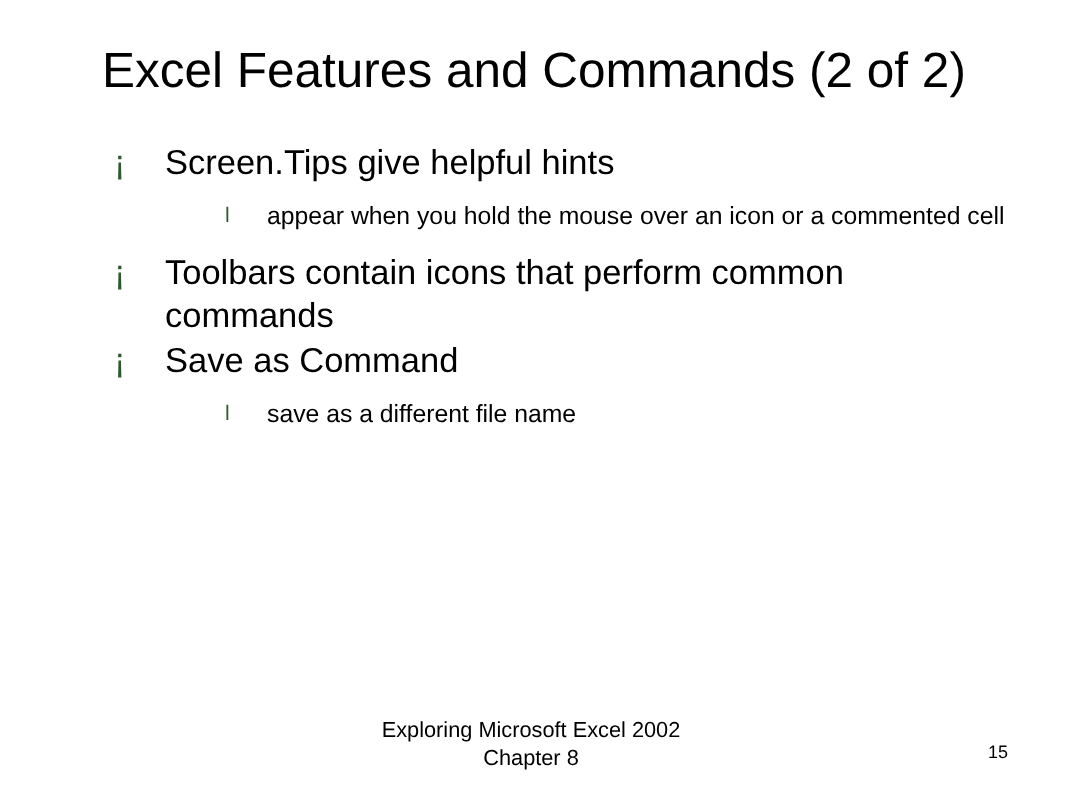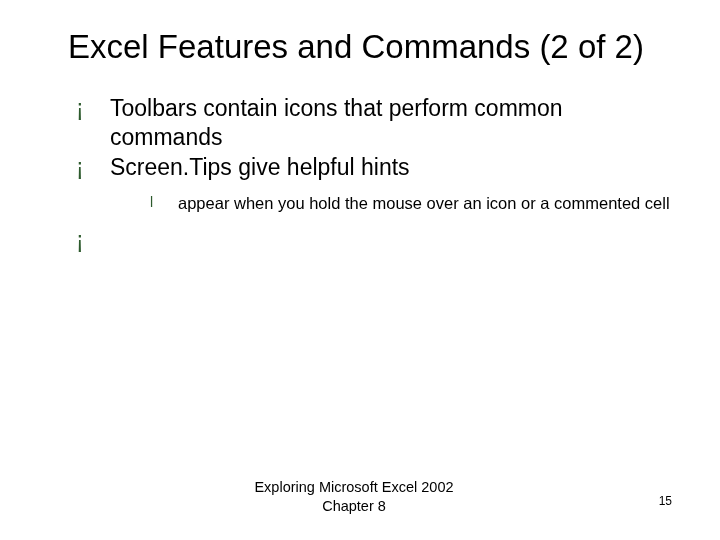--- a/index.html
+++ b/index.html
@@ -74,32 +74,36 @@
     font-size: 12px;
   }
 </style>
 </head>
 <body>
 
 <h1 class="title">Excel Features and Commands (2 of 2)</h1>
 
 <ul class="main">
   <li>
-    <span>Toolbars contain icons that perform common commands</span>
-  </li>
-  <li>
     <span>Screen.Tips give helpful hints</span>
     <ul class="sub">
       <li>
         <span>appear when you hold the mouse over an icon or a commented cell</span>
       </li>
     </ul>
   </li>
   <li>
+    <span>Toolbars contain icons that perform common commands</span>
+  </li>
+  <li>
+    <span>Save as Command</span>
     <ul class="sub">
+      <li>
+        <span>save as a different file name</span>
+      </li>
     </ul>
   </li>
 </ul>
 
 <div class="footer">
   <span>Exploring Microsoft Excel 2002</span><br>
   <span>Chapter 8</span>
 </div>
 
 <div class="pagenum">15</div>

